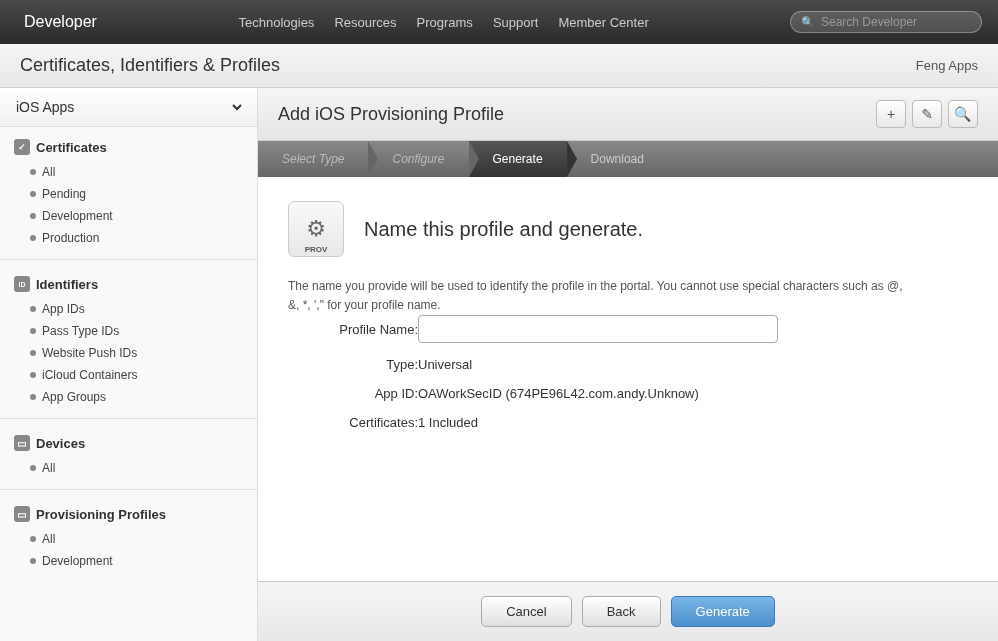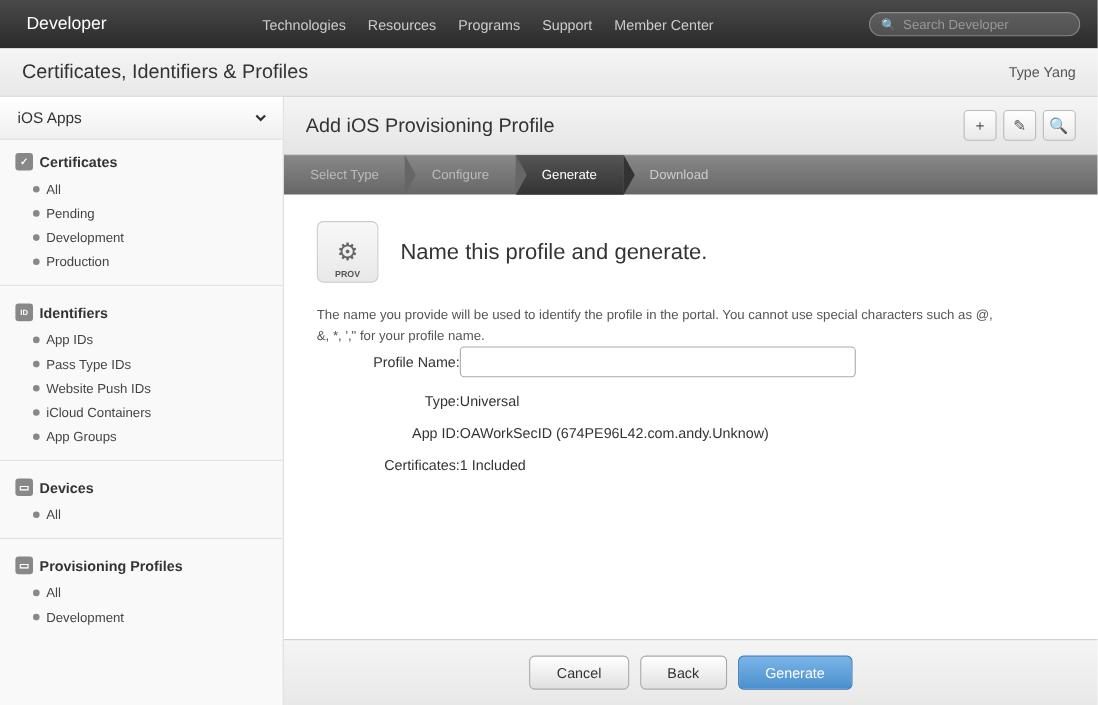--- a/index.html
+++ b/index.html
@@ -193,20 +193,21 @@
       color: #ccc;
       position: relative;
       cursor: pointer;
     }
     .wizard-step.active {
       background: linear-gradient(to bottom, #555, #333);
       color: #fff;
     }
     .wizard-step.done {
       color: #bbb;
+      font-style: italic;
     }
     .wizard-step-arrow {
       position: absolute;
       right: -10px;
       top: 0;
       width: 0;
       height: 0;
       border-top: 18px solid transparent;
       border-bottom: 18px solid transparent;
       border-left: 10px solid #666;
@@ -337,21 +338,21 @@
     <a class="nav-link" href="#">Member Center</a>
   </div>
   <div class="nav-search">
     <span class="search-icon-nav">🔍</span>
     <input type="text" placeholder="Search Developer" style="">
   </div>
 </nav>
 
 <div id="sub-header">
   <span class="sub-title">Certificates, Identifiers &amp; Profiles</span>
-  <span class="user-name">Type Yang</span>
+  <span class="user-name">Feng Apps</span>
 </div>
 
 <div id="main">
 
   <div id="sidebar">
     <div class="sidebar-dropdown">
       <select>
         <option>iOS Apps</option>
         <option>Mac Apps</option>
       </select>

